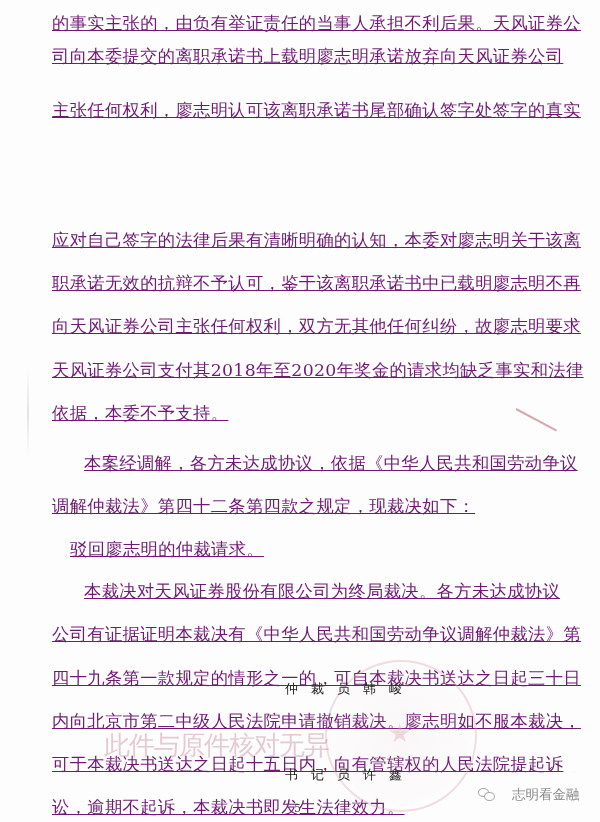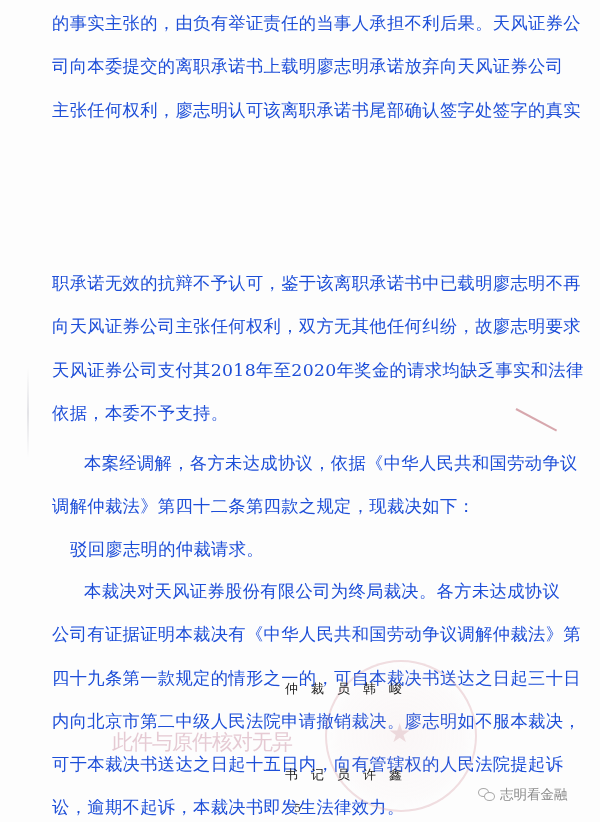--- a/index.html
+++ b/index.html
@@ -22,21 +22,22 @@
       background: #fdfdfd;
     }
     .line {
       position: absolute;
       left: 52px;
       width: 470px;
       font-size: 17.3px;
       line-height: 22px;
       white-space: nowrap;
       letter-spacing: 0.35px;
-      color: #1d4ed8;
+      color: #701a75;
+      text-decoration: underline;
     }
     .indent { left: 84px; }
     .indent2 { left: 70px; }
     .sig {
       position: absolute;
       left: 285px;
       font-size: 13px;
       line-height: 22px;
       white-space: nowrap;
       color: #222;
@@ -57,23 +58,23 @@
     .stamp-star {
       position: absolute;
       left: 388px;
       top: 718px;
       font-size: 26px;
       color: rgba(210, 160, 168, 0.35);
       font-family: "DejaVu Sans", sans-serif;
     }
     .faded-seal {
       position: absolute;
-      left: 112px;
+      left: 104px;
       top: 728px;
-      font-size: 21px;
+      font-size: 26px;
       letter-spacing: -1px;
       color: rgba(200, 140, 160, 0.45);
       white-space: nowrap;
       font-family: Liberation Sans, sans-serif;
     }
     .pen-mark {
       position: absolute;
       left: 516px;
       top: 408px;
       width: 46px;
@@ -96,21 +97,21 @@
       top: 802px;
       font-size: 11px;
       color: #444;
     }
     .watermark {
       position: absolute;
       left: 478px;
       top: 786px;
       display: flex;
       align-items: center;
-      gap: 4px;
+      gap: 16px;
       font-family: "DejaVu Sans", sans-serif;
       font-size: 13.5px;
       color: #8a8a8a;
     }
     .wechat-icon {
       width: 18px;
       height: 14px;
       position: relative;
     }
     .wechat-icon .b1, .wechat-icon .b2 {
@@ -123,22 +124,23 @@
     .wechat-icon .b2 { left: 6px; top: 4px; width: 11px; height: 9px; background: #fdfdfd; }
   </style>
 </head>
 <body>
 
 <div class="page">
 
   <div class="margin-mark"></div>
 
   <div class="line" style="top:12px">的事实主张的，由负有举证责任的当事人承担不利后果。天风证券公</div>
-  <div class="line" style="top:55px">司向本委提交的离职承诺书上载明廖志明承诺放弃向天风证券公司</div>
+  <div class="line" style="top:45px">司向本委提交的离职承诺书上载明廖志明承诺放弃向天风证券公司</div>
   <div class="line" style="top:99px">主张任何权利，廖志明认可该离职承诺书尾部确认签字处签字的真实</div>
+  <div class="line" style="top:229px">应对自己签字的法律后果有清晰明确的认知，本委对廖志明关于该离</div>
   <div class="line" style="top:272px">职承诺无效的抗辩不予认可，鉴于该离职承诺书中已载明廖志明不再</div>
   <div class="line" style="top:315px">向天风证券公司主张任何权利，双方无其他任何纠纷，故廖志明要求</div>
   <div class="line" style="top:359px">天风证券公司支付其2018年至2020年奖金的请求均缺乏事实和法律</div>
   <div class="line indent" style="top:452px">本案经调解，各方未达成协议，依据《中华人民共和国劳动争议</div>
 
   <div class="line" style="top:402px">依据，本委不予支持。</div>
   <div class="line" style="top:495px">调解仲裁法》第四十二条第四款之规定，现裁决如下：</div>
   <div class="line indent2" style="top:538px">驳回廖志明的仲裁请求。</div>
 
   <div class="line indent" style="top:580px">本裁决对天风证券股份有限公司为终局裁决。各方未达成协议</div>

